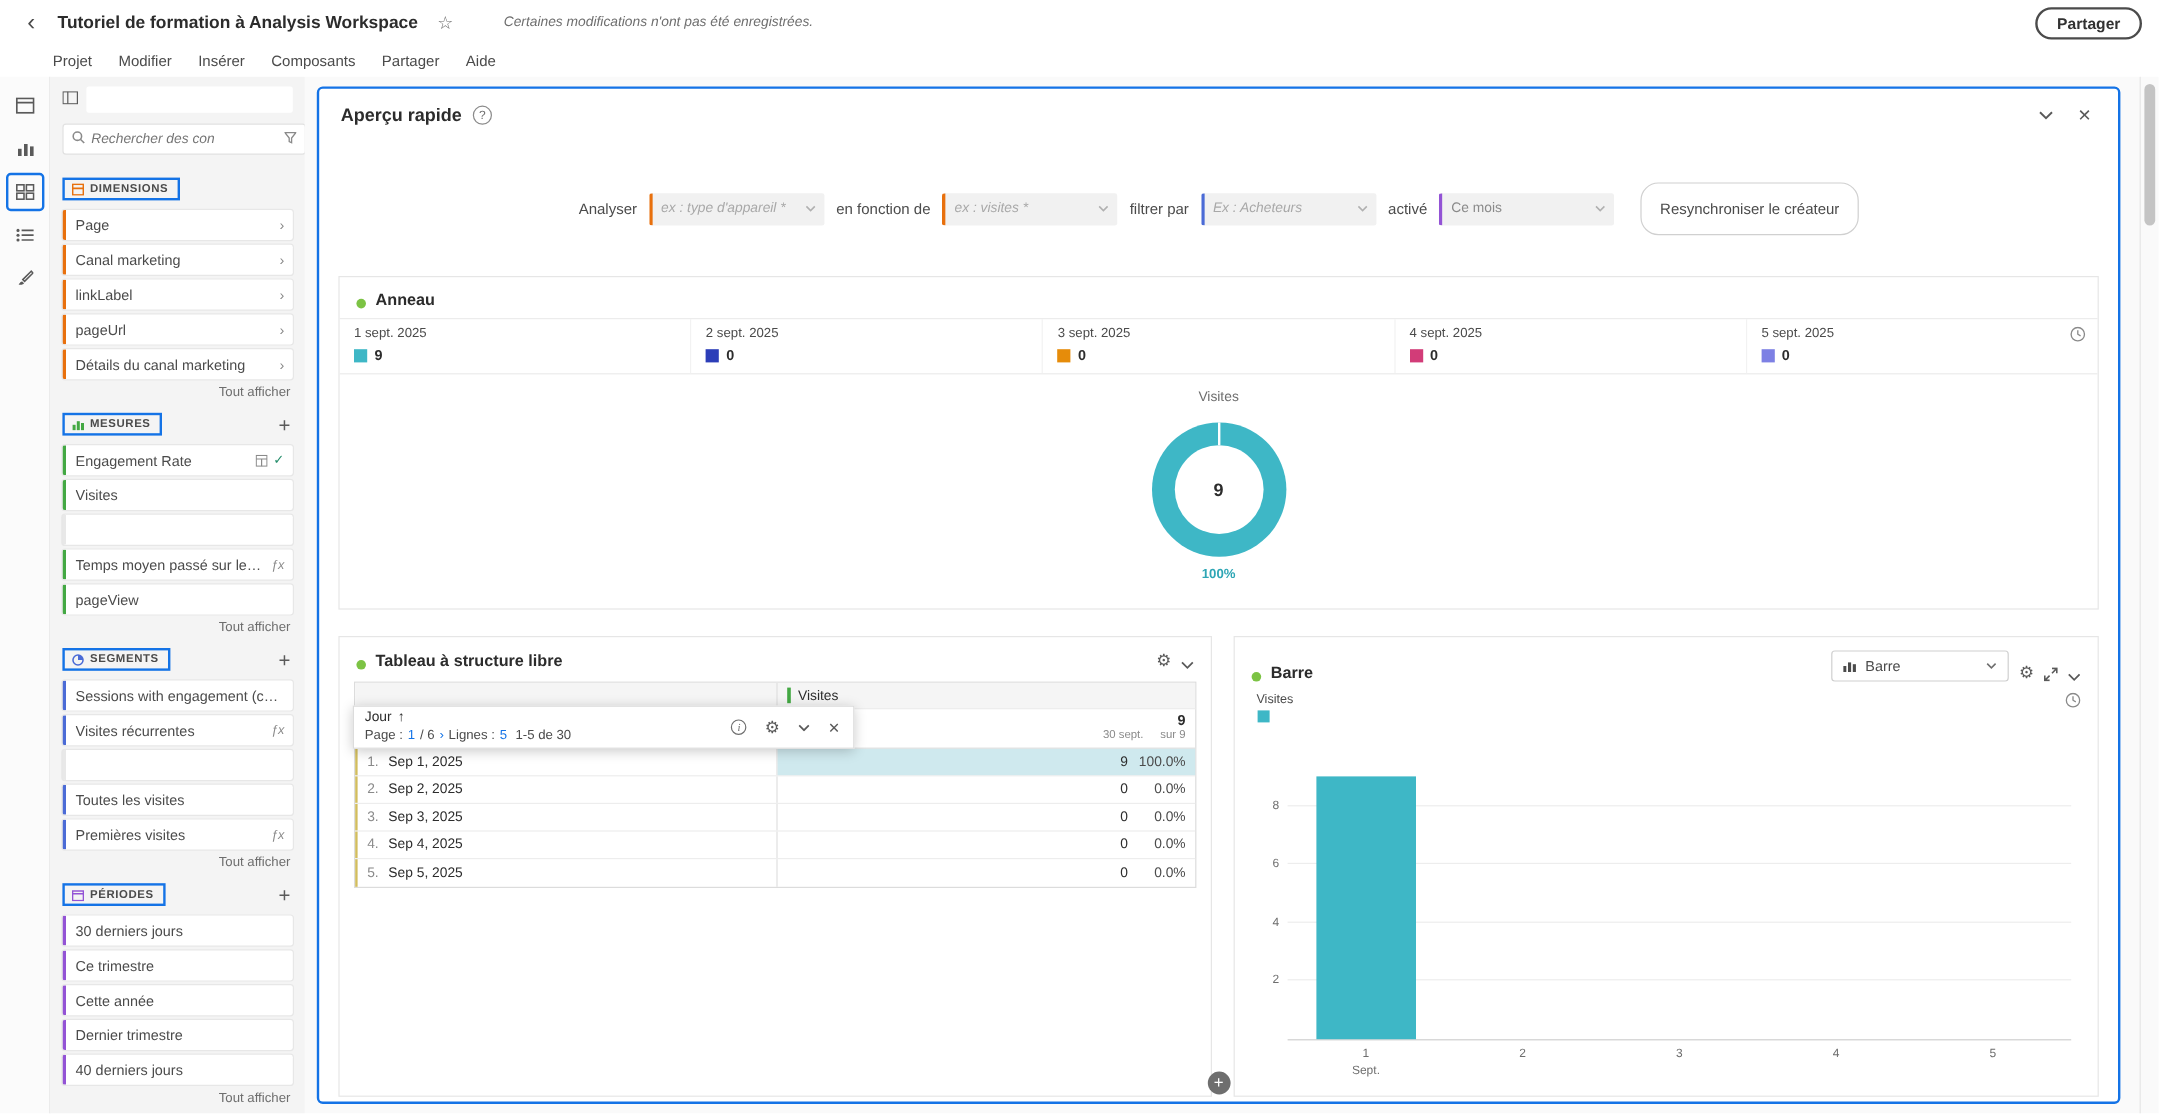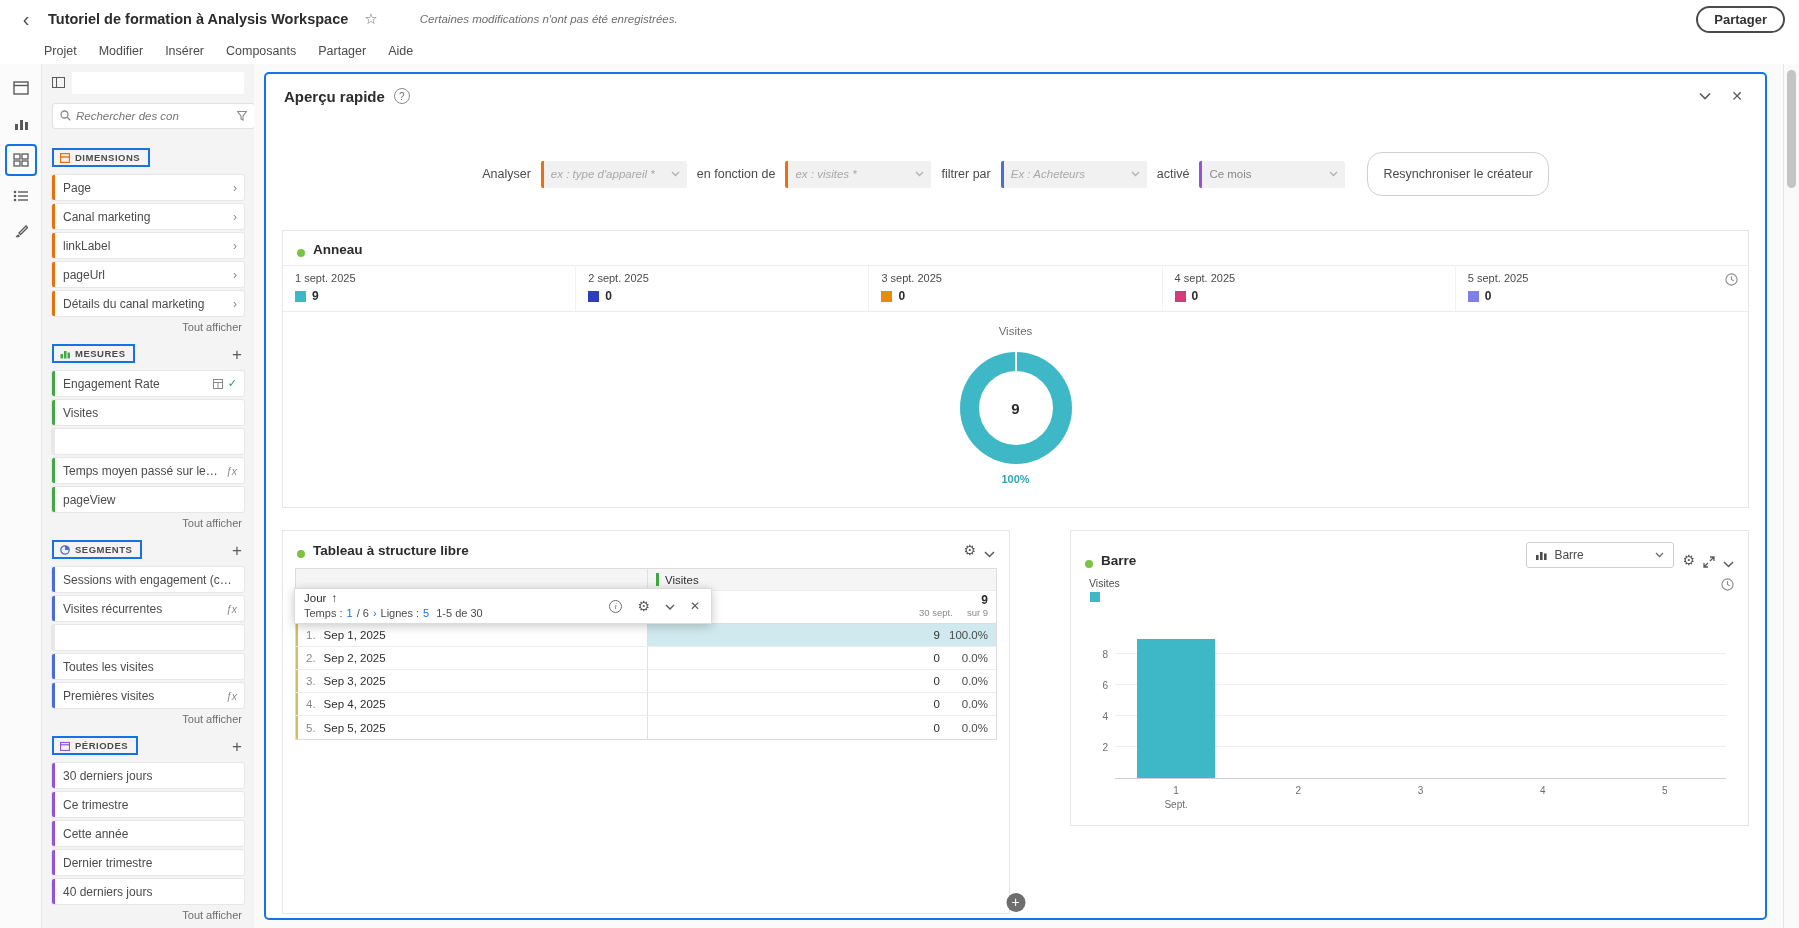--- a/index.html
+++ b/index.html
@@ -74,21 +74,21 @@
   .b-drop .pv{flex:1;font-size:11.5px;color:#8a8a8a;white-space:nowrap;overflow:hidden}
   .b-blue{border-left-color:#4b6bd6}
   .b-purple{border-left-color:#9353d5}
   .resync{margin-left:12px;height:44px;padding:0 15px;background:#fff;border:1px solid #d0d0d0;border-radius:15px;
     font-size:12.5px;color:#4b4b4b;cursor:pointer;font-family:inherit}
 
   
   .card{position:absolute;background:#fff;border:1px solid #e6e6e6}
   .card-anneau{left:16px;right:16px;top:156px;height:278px}
   .card-table{left:16px;top:456px;width:728px;height:384px}
-  .card-bar{left:804px;right:16px;top:456px;height:296px}
+  .card-bar{left:762px;right:16px;top:456px;height:384px}
   .card-head{display:flex;align-items:flex-end;gap:8px;padding:11px 14px 8px 14px}
   .gdot{width:8px;height:8px;border-radius:50%;background:#7cc344;flex:none}
   .card-title{font-size:13.5px;font-weight:700;color:#2c2c2c;white-space:nowrap}
   .card-head .spacer{flex:1}
 
   
   .legend-row{display:flex;border-top:1px solid #ececec;border-bottom:1px solid #ececec;position:relative}
   .legend-cell{flex:1;padding:6px 12px 8px 12px;border-left:1px solid #f2f2f2}
   .legend-cell:first-child{border-left:none}
   .legend-date{font-size:11px;color:#4b4b4b;margin-bottom:5px}
@@ -584,21 +584,21 @@
                 <span class="circle-i">i</span>
                 <span class="icon-btn">⚙</span>
                 <span>
                   <svg width="10" height="6" viewBox="0 0 10 6">
                       <path d="M1 1l4 4 4-4" fill="none" stroke="#5a5a5a" stroke-width="1.4"></path>
                     </svg>
                 </span>
                 <span style="font-size:12px;color:#5a5a5a">✕</span>
               </div>
               <div class="pop-line2">
-                <span>Temps :</span>
+                <span>Page :</span>
                 <span class="pop-link">1</span>
                 <span>/ 6</span>
                 <span class="pop-link">›</span>
                 <span style="margin-left:0">Lignes :</span>
                 <span class="pop-link">5</span>
                 <span style="margin-left:3px">1-5 de 30</span>
               </div>
             </div>
           </div>
         </div>

